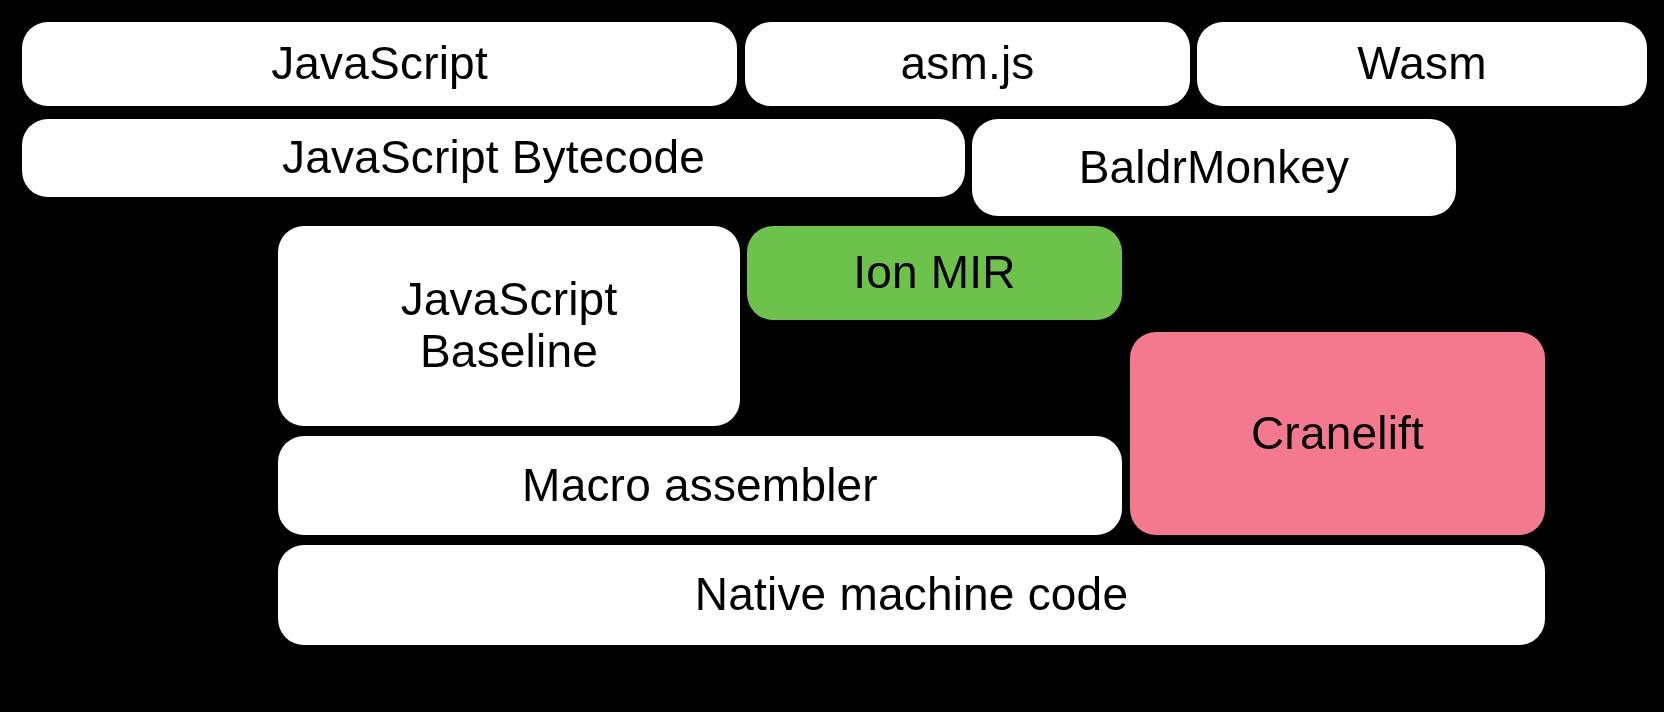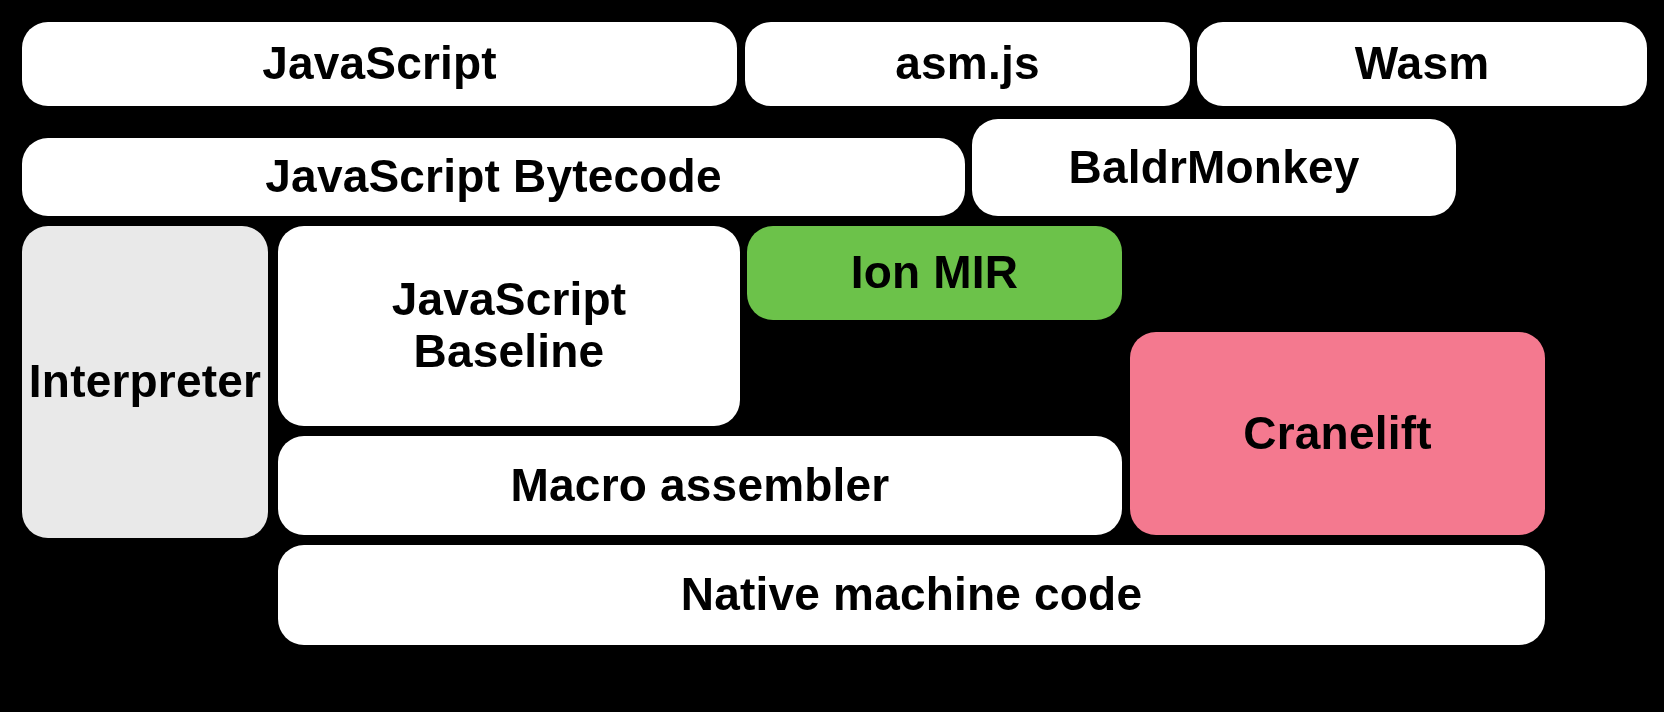--- a/index.html
+++ b/index.html
@@ -22,38 +22,38 @@
     position: absolute;
     box-sizing: border-box;
     border-radius: 26px;
     display: flex;
     align-items: center;
     justify-content: center;
     text-align: center;
     color: #000000;
     font-size: 46px;
     line-height: 1.12;
-    font-weight: 700;
+    font-weight: 400;
     letter-spacing: 0.2px;
     white-space: pre-line;
     padding: 2px 10px;
     user-select: none;
   }
   .fill-white  { background: #ffffff; }
   .fill-gray   { background: #e9e9e9; }
   .fill-green  { background: #6cc24a; }
   .fill-pink   { background: #f4798f; }
 
   
   #n-javascript       { left: 22px;   top: 22px;  width: 715px; height: 84px;  }
   #n-asmjs            { left: 745px;  top: 22px;  width: 445px; height: 84px;  }
   #n-wasm             { left: 1197px; top: 22px;  width: 450px; height: 84px;  }
 
   
-  #n-js-bytecode      { left: 22px;   top: 119px; width: 943px; height: 78px; margin-top: 19px;  }
+  #n-js-bytecode      { left: 22px;   top: 119px; width: 943px; height: 78px;  }
   #n-baldrmonkey      { left: 972px;  top: 119px; width: 484px; height: 97px;  }
 
   
   #n-interpreter      { left: 22px;   top: 226px; width: 246px; height: 312px; }
   #n-js-baseline      { left: 278px;  top: 226px; width: 462px; height: 200px; }
   #n-ion-mir          { left: 747px;  top: 226px; width: 375px; height: 94px; text-align: right;  }
   #n-ion-lir          { left: 747px;  top: 330px; width: 375px; height: 96px;  }
   #n-cranelift        { left: 1130px; top: 332px; width: 415px; height: 203px; }
   #n-macro-assembler  { left: 278px;  top: 436px; width: 844px; height: 99px;  }
 
@@ -68,21 +68,20 @@
   <div class="node fill-white" id="n-javascript">JavaScript</div>
 
   <div class="node fill-white" id="n-asmjs">asm.js</div>
 
   <div class="node fill-white" id="n-wasm">Wasm</div>
 
   <div class="node fill-white" id="n-js-bytecode">JavaScript Bytecode</div>
 
   <div class="node fill-white" id="n-baldrmonkey">BaldrMonkey</div>
 
-  <div class="node fill-gray" id="n-interpreter">Interpreter</div>
 
   <div class="node fill-white" id="n-js-baseline">JavaScript
 Baseline</div>
 
   <div class="node fill-green" id="n-ion-mir">Ion MIR</div>
 
 
   <div class="node fill-pink" id="n-cranelift">Cranelift</div>
 
   <div class="node fill-white" id="n-macro-assembler">Macro assembler</div>

